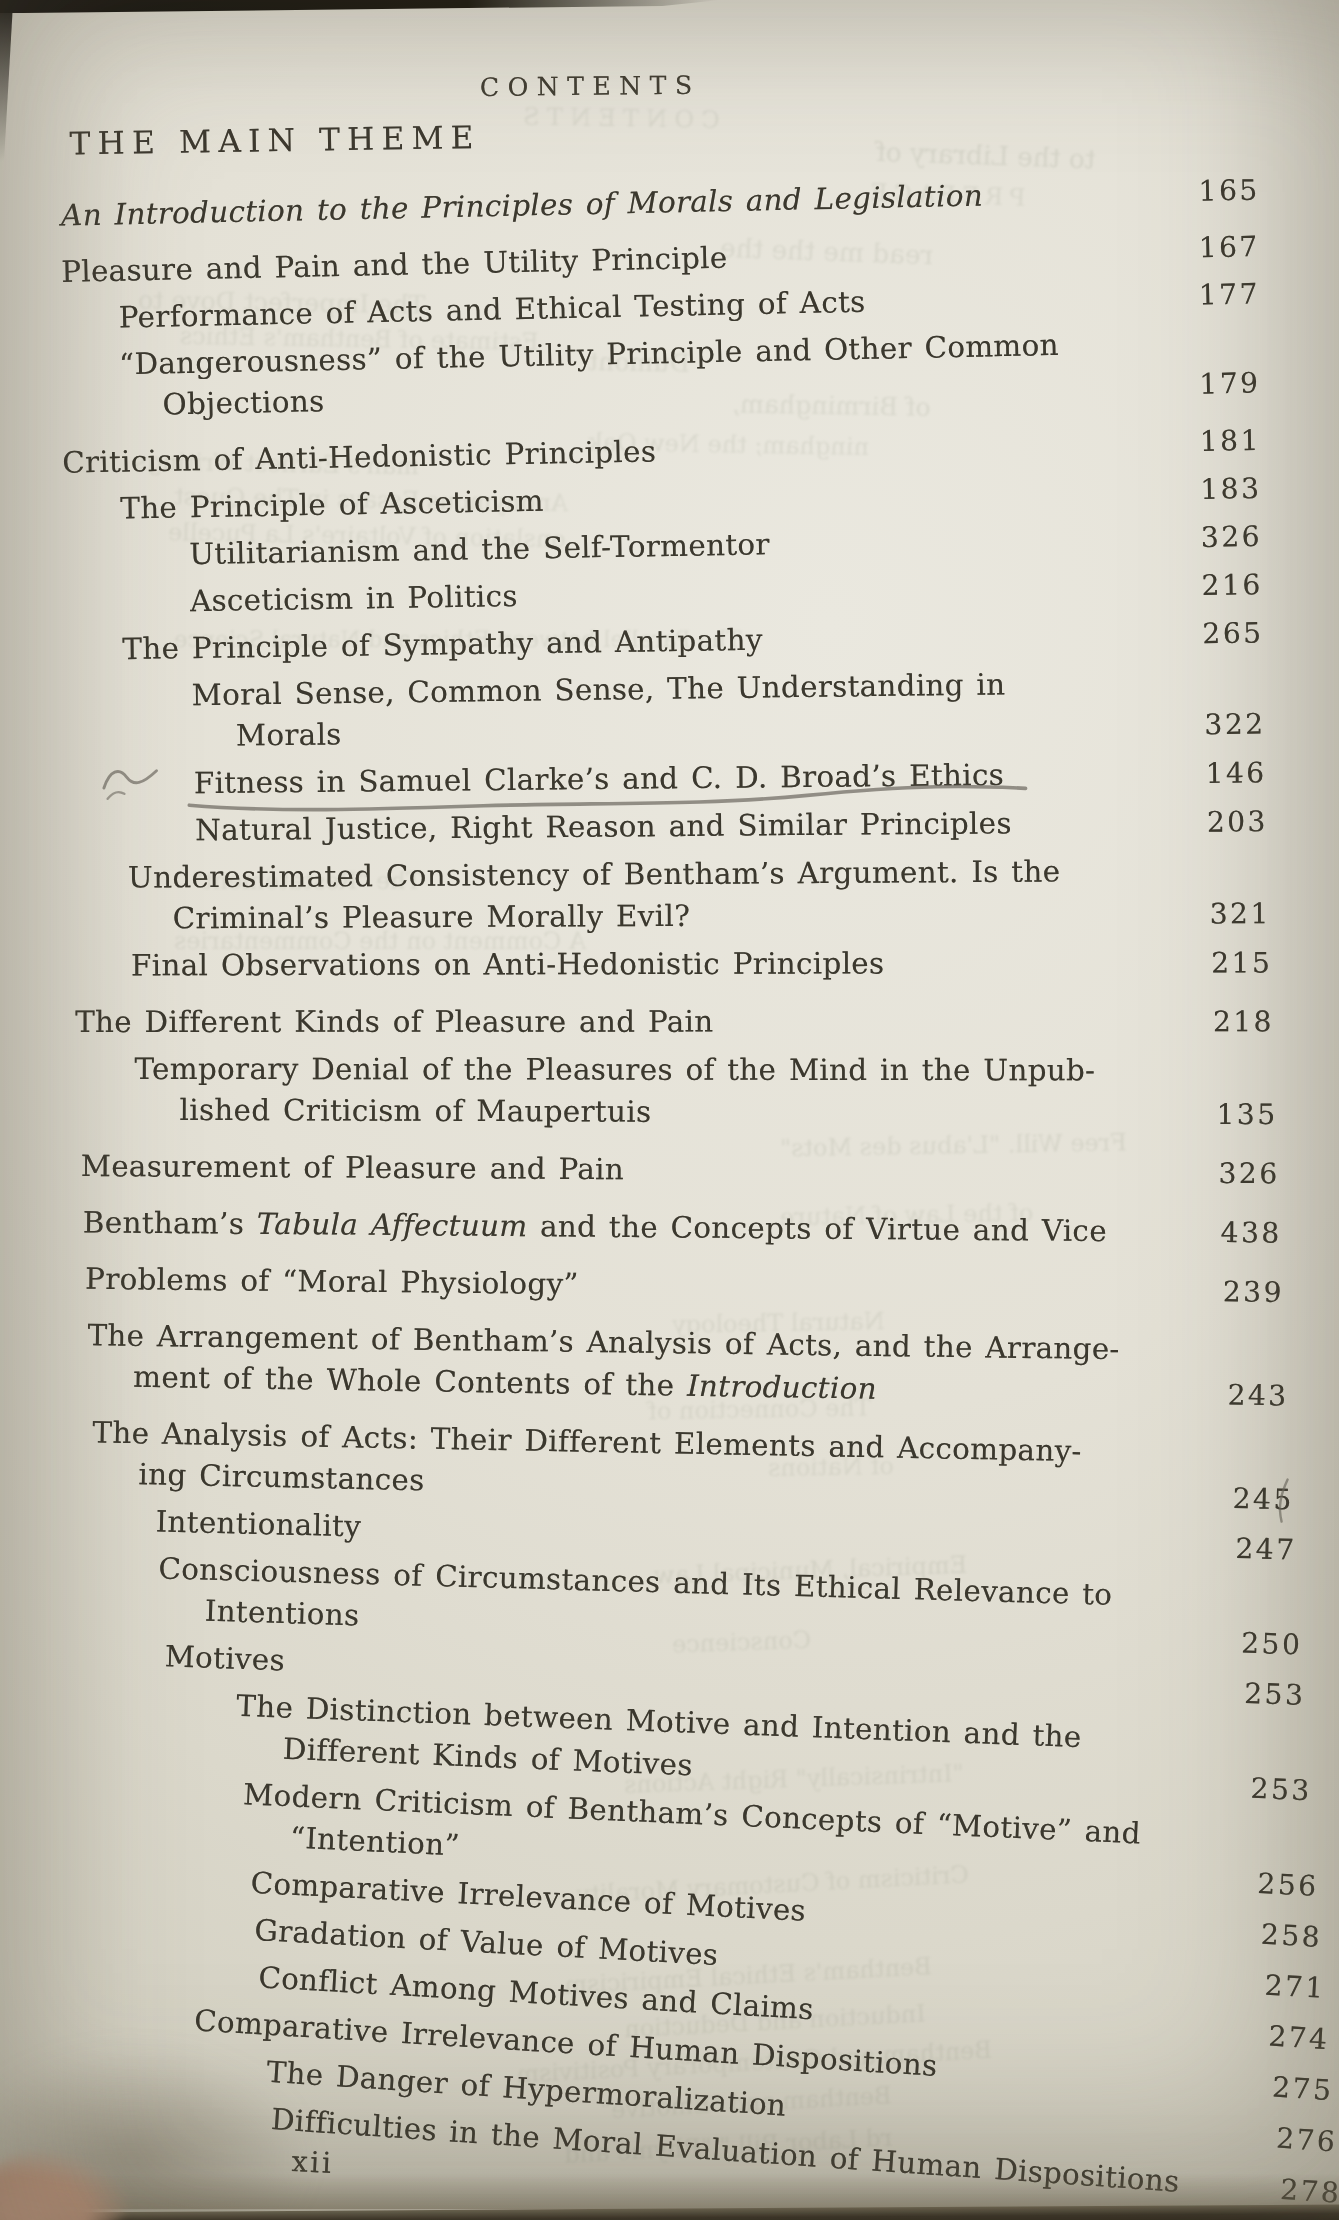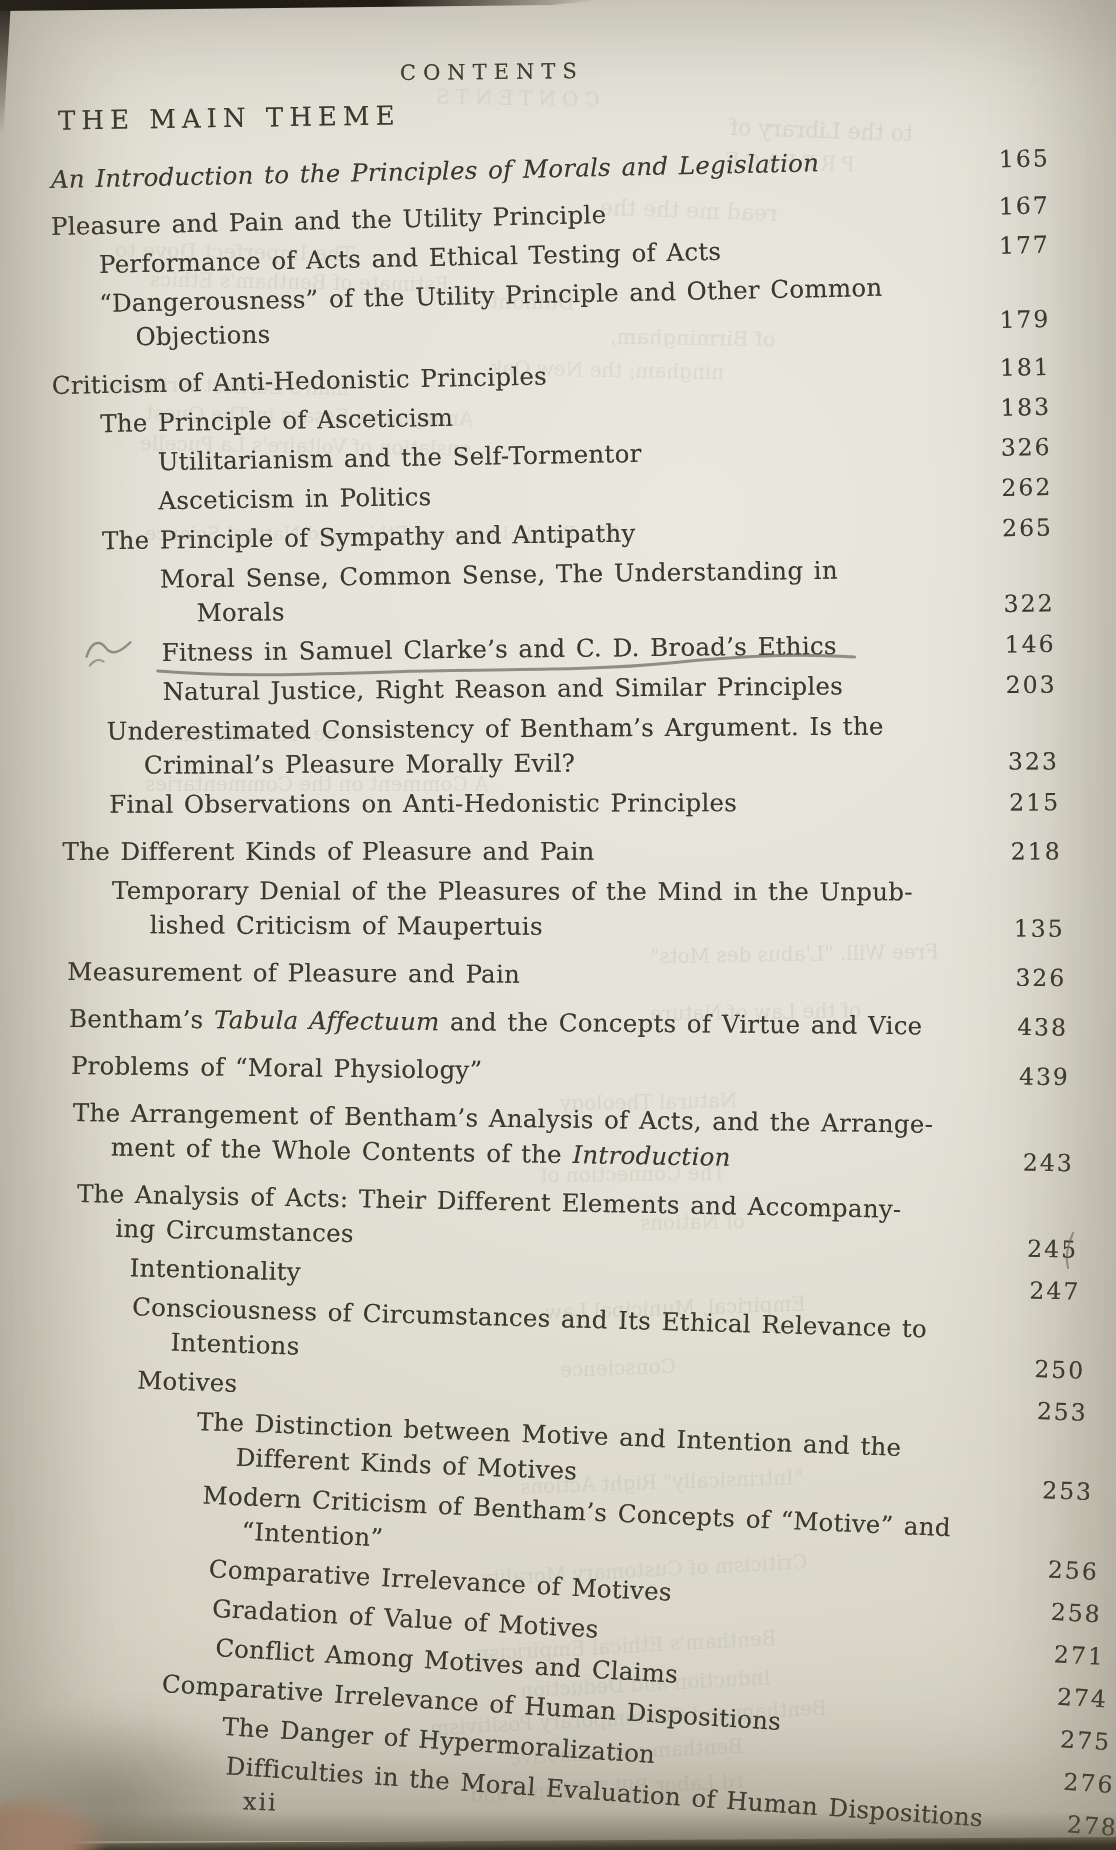--- a/index.html
+++ b/index.html
@@ -121,21 +121,21 @@
         <div class="toc-row" style="transform: translateX(-4.69716px) rotate(-1.04329deg); margin-top: 5px;">
           <span class="toc-text" style="padding-left: 48px;"><span>The Principle of Asceticism</span></span>
           <span class="toc-page">183</span>
         </div>
         <div class="toc-row" style="transform: translateX(-4.19915px) rotate(-0.981362deg); margin-top: 5px;">
           <span class="toc-text" style="padding-left: 105px;"><span>Utilitarianism and the Self-Tormentor</span></span>
           <span class="toc-page">326</span>
         </div>
         <div class="toc-row" style="transform: translateX(-3.61625px) rotate(-0.912903deg); margin-top: 5px;">
           <span class="toc-text" style="padding-left: 105px;"><span>Asceticism in Politics</span></span>
-          <span class="toc-page">262</span>
+          <span class="toc-page">216</span>
         </div>
         <div class="toc-row" style="transform: translateX(-2.94732px) rotate(-0.838174deg); margin-top: 5px;">
           <span class="toc-text" style="padding-left: 48px;"><span>The Principle of Sympathy and Antipathy</span></span>
           <span class="toc-page">265</span>
         </div>
         <div class="toc-row" style="transform: translateX(-2.19134px) rotate(-0.757392deg); margin-top: 5px;">
           <span class="toc-text" style="padding-left: 105px;"><span>Moral Sense, Common Sense, The Understanding in</span></span>
         </div>
         <div class="toc-row" style="transform: translateX(-1.34739px) rotate(-0.670746deg); margin-top: 0px;">
           <span class="toc-text" style="padding-left: 141px;"><span>Morals</span></span>
@@ -154,21 +154,21 @@
         </div>
         <div class="toc-row" style="transform: translateX(0.607742px) rotate(-0.480506deg); margin-top: 5px;">
           <span class="toc-text" style="padding-left: 105px;"><span>Natural Justice, Right Reason and Similar Principles</span></span>
           <span class="toc-page">203</span>
         </div>
         <div class="toc-row" style="transform: translateX(1.72042px) rotate(-0.377191deg); margin-top: 5px;">
           <span class="toc-text" style="padding-left: 48px;"><span>Underestimated Consistency of Bentham’s Argument. Is the</span></span>
         </div>
         <div class="toc-row" style="transform: translateX(2.92408px) rotate(-0.268576deg); margin-top: 0px;">
           <span class="toc-text" style="padding-left: 84px;"><span>Criminal’s Pleasure Morally Evil?</span></span>
-          <span class="toc-page">323</span>
+          <span class="toc-page">321</span>
         </div>
         <div class="toc-row" style="transform: translateX(4.21937px) rotate(-0.15477deg); margin-top: 5px;">
           <span class="toc-text" style="padding-left: 48px;"><span>Final Observations on Anti-Hedonistic Principles</span></span>
           <span class="toc-page">215</span>
         </div>
         <div class="toc-row" style="transform: translateX(5.60686px) rotate(-0.0358718deg); margin-top: 13px;">
           <span class="toc-text" style="padding-left: 0px;"><span>The Different Kinds of Pleasure and Pain</span></span>
           <span class="toc-page">218</span>
         </div>
         <div class="toc-row" style="transform: translateX(7.08713px) rotate(0.0880261deg); margin-top: 5px;">
@@ -181,21 +181,21 @@
         <div class="toc-row" style="transform: translateX(10.3281px) rotate(0.350488deg); margin-top: 13px;">
           <span class="toc-text" style="padding-left: 0px;"><span>Measurement of Pleasure and Pain</span></span>
           <span class="toc-page">326</span>
         </div>
         <div class="toc-row" style="transform: translateX(12.0898px) rotate(0.488898deg); margin-top: 13px;">
           <span class="toc-text" style="padding-left: 0px;"><span>Bentham’s </span><span class="it">Tabula Affectuum</span><span> and the Concepts of Virtue and Vice</span></span>
           <span class="toc-page">438</span>
         </div>
         <div class="toc-row" style="transform: translateX(13.9462px) rotate(0.632001deg); margin-top: 13px;">
           <span class="toc-text" style="padding-left: 0px;"><span>Problems of “Moral Physiology”</span></span>
-          <span class="toc-page">439</span>
+          <span class="toc-page">239</span>
         </div>
         <div class="toc-row" style="transform: translateX(15.8978px) rotate(0.779732deg); margin-top: 13px;">
           <span class="toc-text" style="padding-left: 0px;"><span>The Arrangement of Bentham’s Analysis of Acts, and the Arrange-</span></span>
         </div>
         <div class="toc-row" style="transform: translateX(17.945px) rotate(0.932029deg); margin-top: 0px;">
           <span class="toc-text" style="padding-left: 36px;"><span>ment of the Whole Contents of the </span><span class="it">Introduction</span></span>
           <span class="toc-page">243</span>
         </div>
         <div class="toc-row" style="transform: translateX(20.0883px) rotate(1.08883deg); margin-top: 13px;">
           <span class="toc-text" style="padding-left: 0px;"><span>The Analysis of Acts: Their Different Elements and Accompany-</span></span>

